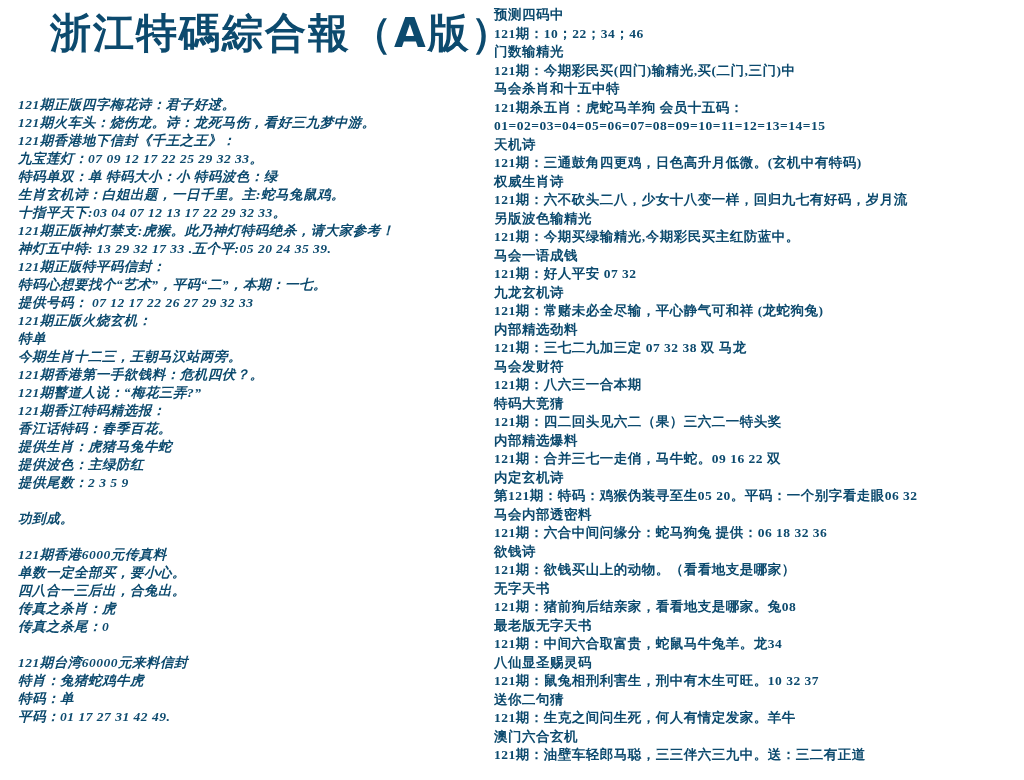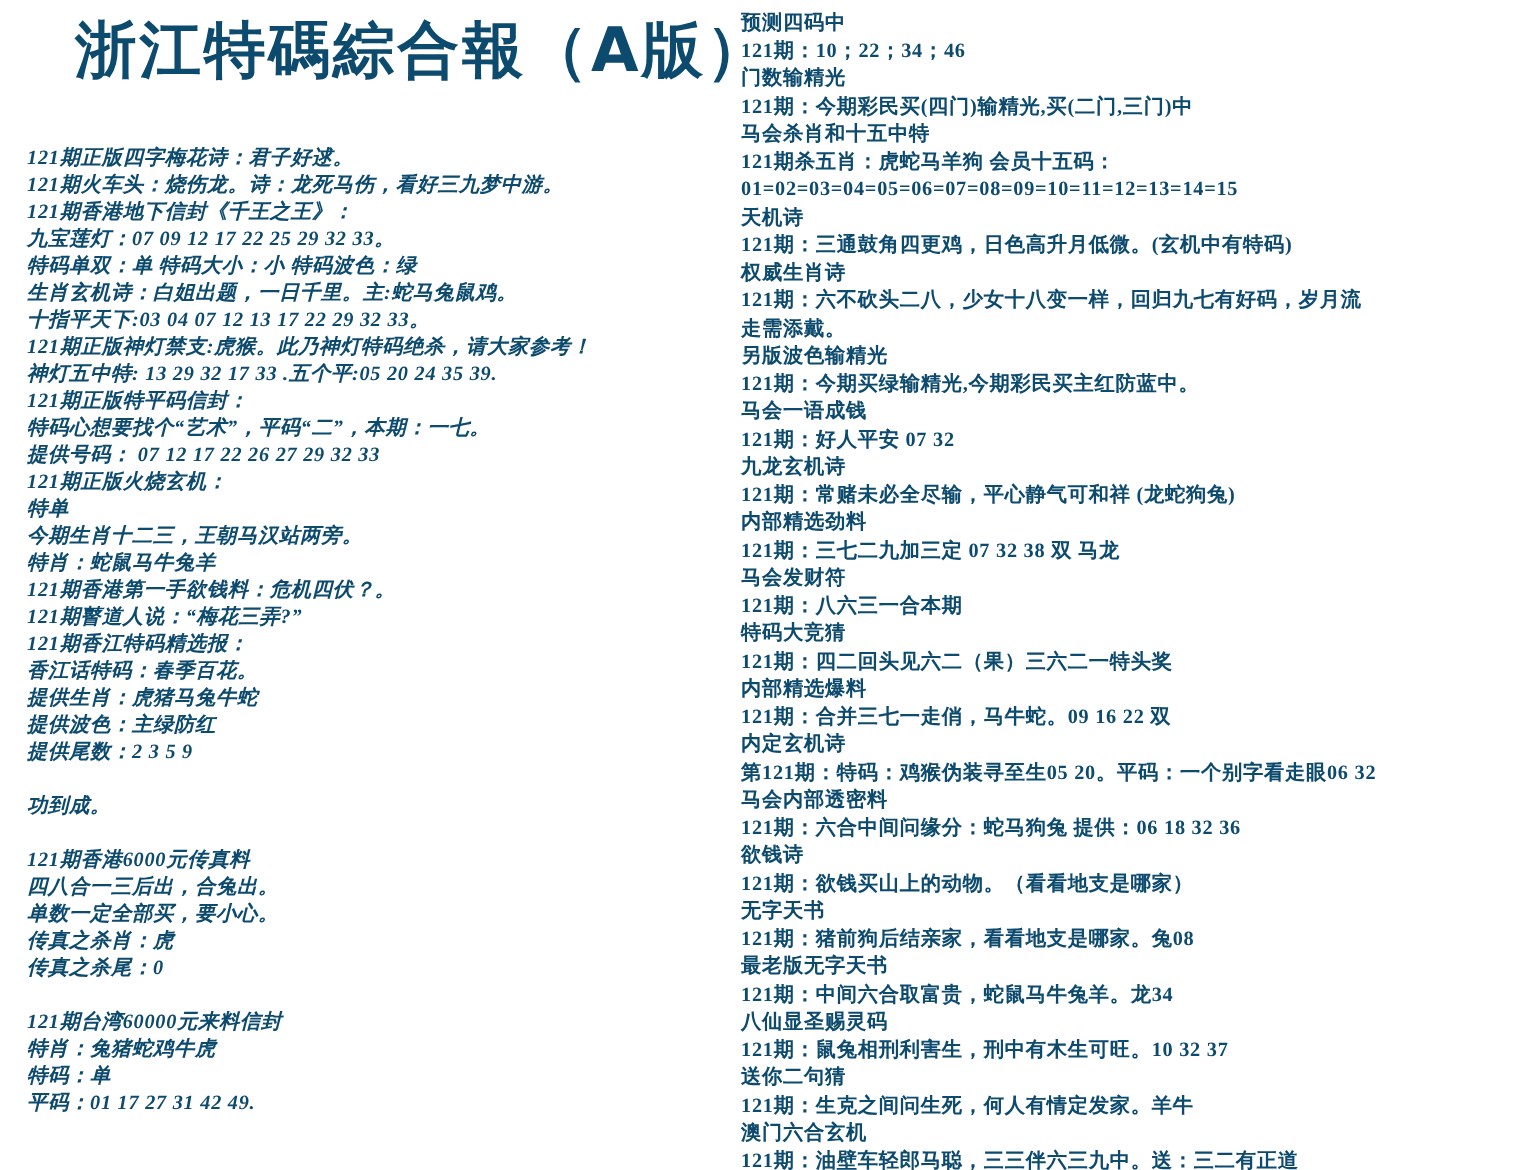--- a/index.html
+++ b/index.html
@@ -54,34 +54,33 @@
       <div class="line">生肖玄机诗：白姐出题，一日千里。主:蛇马兔鼠鸡。</div>
       <div class="line">十指平天下:03 04 07 12 13 17 22 29 32 33。</div>
       <div class="line">121期正版神灯禁支:虎猴。此乃神灯特码绝杀，请大家参考！</div>
       <div class="line">神灯五中特: 13 29 32 17 33 .五个平:05 20 24 35 39.</div>
       <div class="line">121期正版特平码信封：</div>
       <div class="line">特码心想要找个“艺术”，平码“二”，本期：一七。</div>
       <div class="line">提供号码： 07 12 17 22 26 27 29 32 33</div>
       <div class="line">121期正版火烧玄机：</div>
       <div class="line">特单</div>
       <div class="line">今期生肖十二三，王朝马汉站两旁。</div>
-      <div class="line">特肖：蛇鼠马牛兔羊</div>
       <div class="line">121期香港第一手欲钱料：危机四伏？。</div>
       <div class="line">121期瞽道人说：“梅花三弄?”</div>
       <div class="line">121期香江特码精选报：</div>
       <div class="line">香江话特码：春季百花。</div>
       <div class="line">提供生肖：虎猪马兔牛蛇</div>
       <div class="line">提供波色：主绿防红</div>
       <div class="line">提供尾数：2 3 5 9</div>
       <div class="line"></div>
       <div class="line">功到成。</div>
       <div class="line"></div>
       <div class="line">121期香港6000元传真料</div>
+      <div class="line">单数一定全部买，要小心。</div>
       <div class="line">四八合一三后出，合兔出。</div>
-      <div class="line">单数一定全部买，要小心。</div>
       <div class="line">传真之杀肖：虎</div>
       <div class="line">传真之杀尾：0</div>
       <div class="line"></div>
       <div class="line">121期台湾60000元来料信封</div>
       <div class="line">特肖：兔猪蛇鸡牛虎</div>
       <div class="line">特码：单</div>
       <div class="line">平码：01 17 27 31 42 49.</div>
     </div>
 
   <div class="col col-right">
@@ -90,21 +89,20 @@
       <div class="line">121期：10；22；34；46</div>
       <div class="line">门数输精光</div>
       <div class="line">121期：今期彩民买(四门)输精光,买(二门,三门)中</div>
       <div class="line">马会杀肖和十五中特</div>
       <div class="line">121期杀五肖：虎蛇马羊狗 会员十五码：</div>
       <div class="line">01=02=03=04=05=06=07=08=09=10=11=12=13=14=15</div>
       <div class="line">天机诗</div>
       <div class="line">121期：三通鼓角四更鸡，日色高升月低微。(玄机中有特码)</div>
       <div class="line">权威生肖诗</div>
       <div class="line">121期：六不砍头二八，少女十八变一样，回归九七有好码，岁月流</div>
-      <div class="line">走需添戴。</div>
       <div class="line">另版波色输精光</div>
       <div class="line">121期：今期买绿输精光,今期彩民买主红防蓝中。</div>
       <div class="line">马会一语成钱</div>
       <div class="line">121期：好人平安 07 32</div>
       <div class="line">九龙玄机诗</div>
       <div class="line">121期：常赌未必全尽输，平心静气可和祥 (龙蛇狗兔)</div>
       <div class="line">内部精选劲料</div>
       <div class="line">121期：三七二九加三定 07 32 38 双 马龙</div>
       <div class="line">马会发财符</div>
       <div class="line">121期：八六三一合本期</div>

